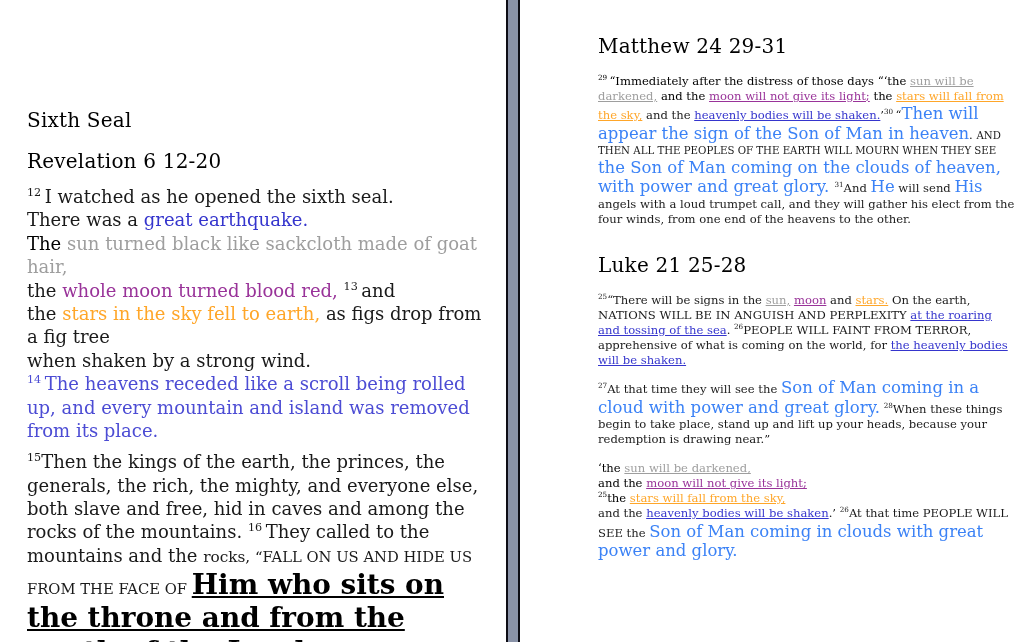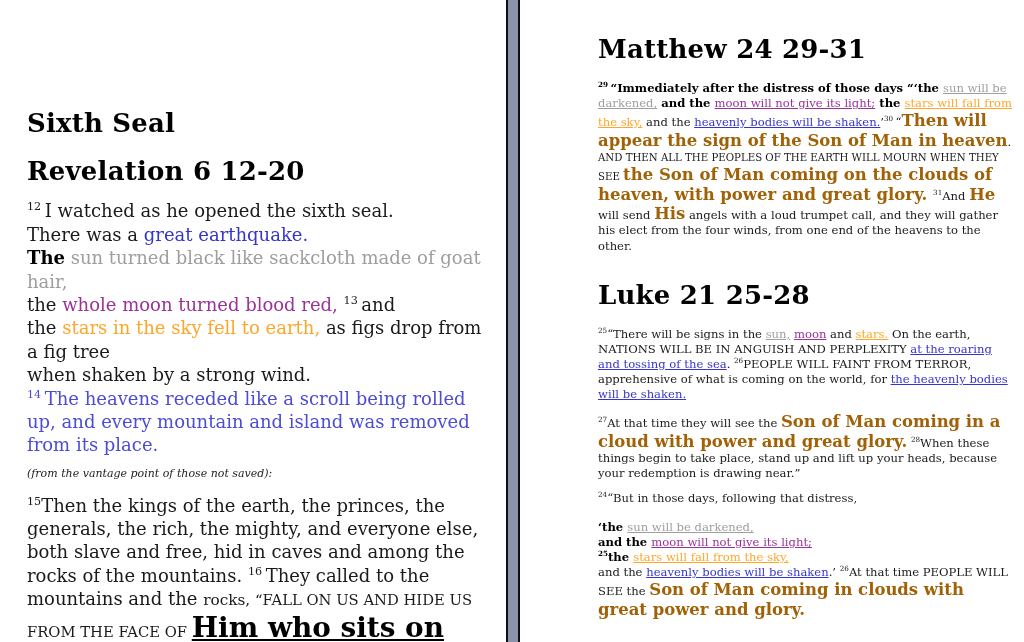--- a/index.html
+++ b/index.html
@@ -11,64 +11,62 @@
   }
   .page{position:absolute}
   .page-left{left:27px;top:108px;width:462px}
   .page-right{left:598px;top:34px;width:418px}
   .divider{
     position:absolute;left:506px;top:0;width:14px;height:642px;
     box-sizing:border-box;background:var(--divider-fill,#8a93a8);
     border-left:2px solid var(--divider-edge,#0d0d15);
     border-right:2px solid var(--divider-edge,#0d0d15);
   }
-  h1,h2{font-size:26px;font-weight:700;color:var(--heading,#000);margin:0;line-height:1.2;letter-spacing:.2px}
+  h1,h2{font-size:20px;font-weight:400;color:var(--heading,#000);margin:0;line-height:1.2;letter-spacing:.2px}
   .page-left h1{margin-bottom:17px}
   .page-left h2{margin-bottom:12px}
   .body{font-size:18px;line-height:1.3;margin:0 0 8px}
   .aside{font-size:11px;font-style:italic;margin:10px 0 14px;color:#222}
   .rtitle{margin:0 0 16px}
   section + section .rtitle{margin-top:26px}
   .rbody{font-size:11.6px;line-height:1.3;margin:0 0 10px}
   .poem{margin-top:14px}
   
   .s-sup{font-size:.62em;vertical-align:super;line-height:0}
-  .s-b{font-weight:700;color:#000}
-  .s-big{font-weight:700;font-size:1.42em;line-height:1.18;color:#a16207}
+  .s-b{font-weight:400;color:#000}
+  .s-big{font-weight:400;font-size:1.42em;line-height:1.18;color:#3b82f6}
   .s-bigl{font-weight:700;font-size:1.55em;line-height:1.2;color:#000;text-decoration:underline}
   .s-u{text-decoration:underline}
   .s-caps{font-size:.88em}
   .s-small{font-size:.85em}
   .s-scu{font-size:.82em;}
   .s-gray{color:var(--gray,#9e9e9e)}
   .s-purple{color:var(--purple,#993399)}
   .s-orange{color:var(--orange,#ffa629)}
   .s-blue{color:var(--blue,#3535cd)}
   .s-blue2{color:var(--blue-violet,#4c4cd4)}
 </style>
 </head>
 <body>
 
 <div class="page page-left">
   <h1>Sixth Seal</h1>
   <h2>Revelation 6 12-20</h2>
   <p class="body"><span class="s-sup">12 </span><span>I watched as he opened the sixth seal.</span><br><span>There was a </span><span class="s-blue">great earthquake.</span><br><span class="s-b">The</span><span class="s-gray"> sun turned black like sackcloth made of goat hair,</span><br><span>the </span><span class="s-purple">whole moon turned blood red,</span><span> </span><span class="s-sup">13 </span><span>and</span><br><span>the </span><span class="s-orange">stars in the sky fell to earth,</span><span> as figs drop from a fig tree</span><br><span>when shaken by a strong wind.</span><br><span class="s-sup s-blue2">14 </span><span class="s-blue2">The heavens receded like a scroll being rolled up, and every mountain and island was removed from its place.</span></p>
-  <p class="aside">(from the vantage point of those not saved):</p>
   <p class="body"><span class="s-sup">15</span><span>Then the kings of the earth, the princes, the generals, the rich, the mighty, and everyone else, both slave and free, hid in caves and among the rocks of the mountains. </span><span class="s-sup">16 </span><span>They called to the mountains and the </span><span class="s-small">rocks, </span><span class="s-scu">“FALL ON US AND HIDE US FROM THE FACE OF </span><span class="s-bigl">Him who sits on the throne and from the wrath of the Lamb</span><span class="s-u">! </span><span class="s-sup s-u">17</span><span class="s-u">For the great day of </span><span class="s-bigl">Their wrath</span><span class="s-u"> has come, and who can withstand it?”</span></p>
 </div>
 
 <div class="divider"></div>
 
 <div class="page page-right">
   <section>
     <h2 class="rtitle">Matthew 24 29-31</h2>
     <p class="rbody"><span class="s-sup s-b">29 </span><span class="s-b">“Immediately after the distress of those days “‘the </span><span class="s-gray s-u">sun will be darkened,</span><span class="s-b"> and the </span><span class="s-purple s-u">moon will not give its light;</span><span class="s-b"> the </span><span class="s-orange s-u">stars will fall from the sky,</span><span> and the </span><span class="s-blue s-u">heavenly bodies will be shaken.</span><span>’</span><span class="s-sup">30 </span><span>“</span><span class="s-big">Then will appear the sign of the Son of Man in heaven</span><span>. </span><span class="s-caps">AND THEN ALL THE PEOPLES OF THE EARTH WILL MOURN WHEN THEY SEE </span><span class="s-big">the Son of Man coming on the clouds of heaven, with power and great glory. </span><span class="s-sup">31</span><span>And </span><span class="s-big">He</span><span> will send </span><span class="s-big">His</span><span> angels with a loud trumpet call, and they will gather his elect from the four winds, from one end of the heavens to the other.</span></p>
   </section>
   <section>
     <h2 class="rtitle">Luke 21 25-28</h2>
     <p class="rbody"><span class="s-sup">25</span><span>“There will be signs in the </span><span class="s-gray s-u">sun,</span><span> </span><span class="s-purple s-u">moon</span><span> and </span><span class="s-orange s-u">stars.</span><span> On the earth, NATIONS WILL BE IN ANGUISH AND PERPLEXITY </span><span class="s-blue s-u">at the roaring and tossing of the sea</span><span>. </span><span class="s-sup">26</span><span>PEOPLE WILL FAINT FROM TERROR, apprehensive of what is coming on the world, for </span><span class="s-blue s-u">the heavenly bodies will be shaken.</span></p>
     <p class="rbody"><span class="s-sup">27</span><span>At that time they will see the </span><span class="s-big">Son of Man coming in a cloud with power and great glory.</span><span> </span><span class="s-sup">28</span><span>When these things begin to take place, stand up and lift up your heads, because your redemption is drawing near.”</span></p>
   </section>
   <section>
-    <p class="rbody"><span class="s-sup">24</span><span>“But in those days, following that distress,</span></p>
     <p class="rbody poem"><span class="s-b">‘the </span><span class="s-gray s-u">sun will be darkened,</span><br><span class="s-b">and the </span><span class="s-purple s-u">moon will not give its light;</span><br><span class="s-sup s-b">25</span><span class="s-b">the </span><span class="s-orange s-u">stars will fall from the sky,</span><br><span>and the </span><span class="s-blue s-u">heavenly bodies will be shaken</span><span>.’ </span><span class="s-sup">26</span><span>At that time PEOPLE WILL SEE the </span><span class="s-big">Son of Man coming in clouds with great power and glory.</span></p>
   </section>
 </div>
 
 </body></html>

